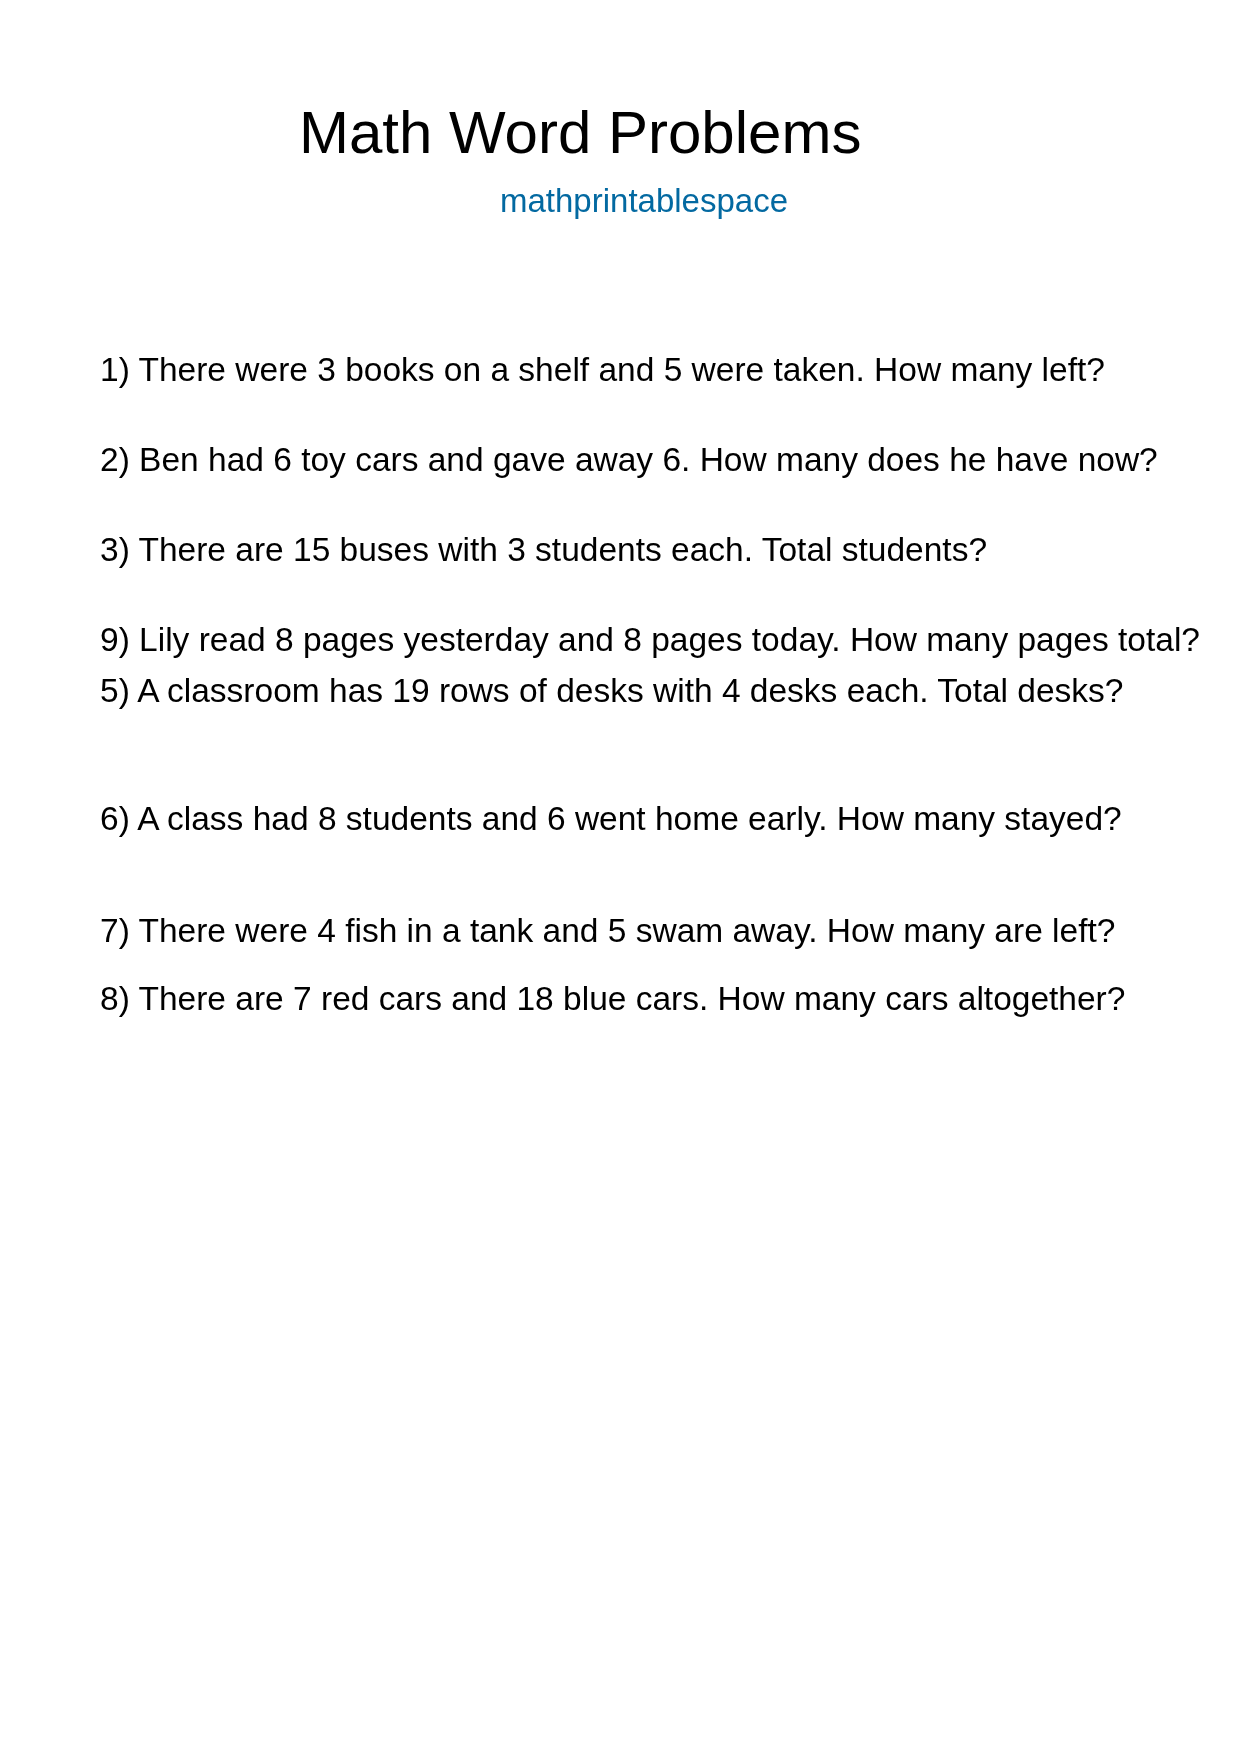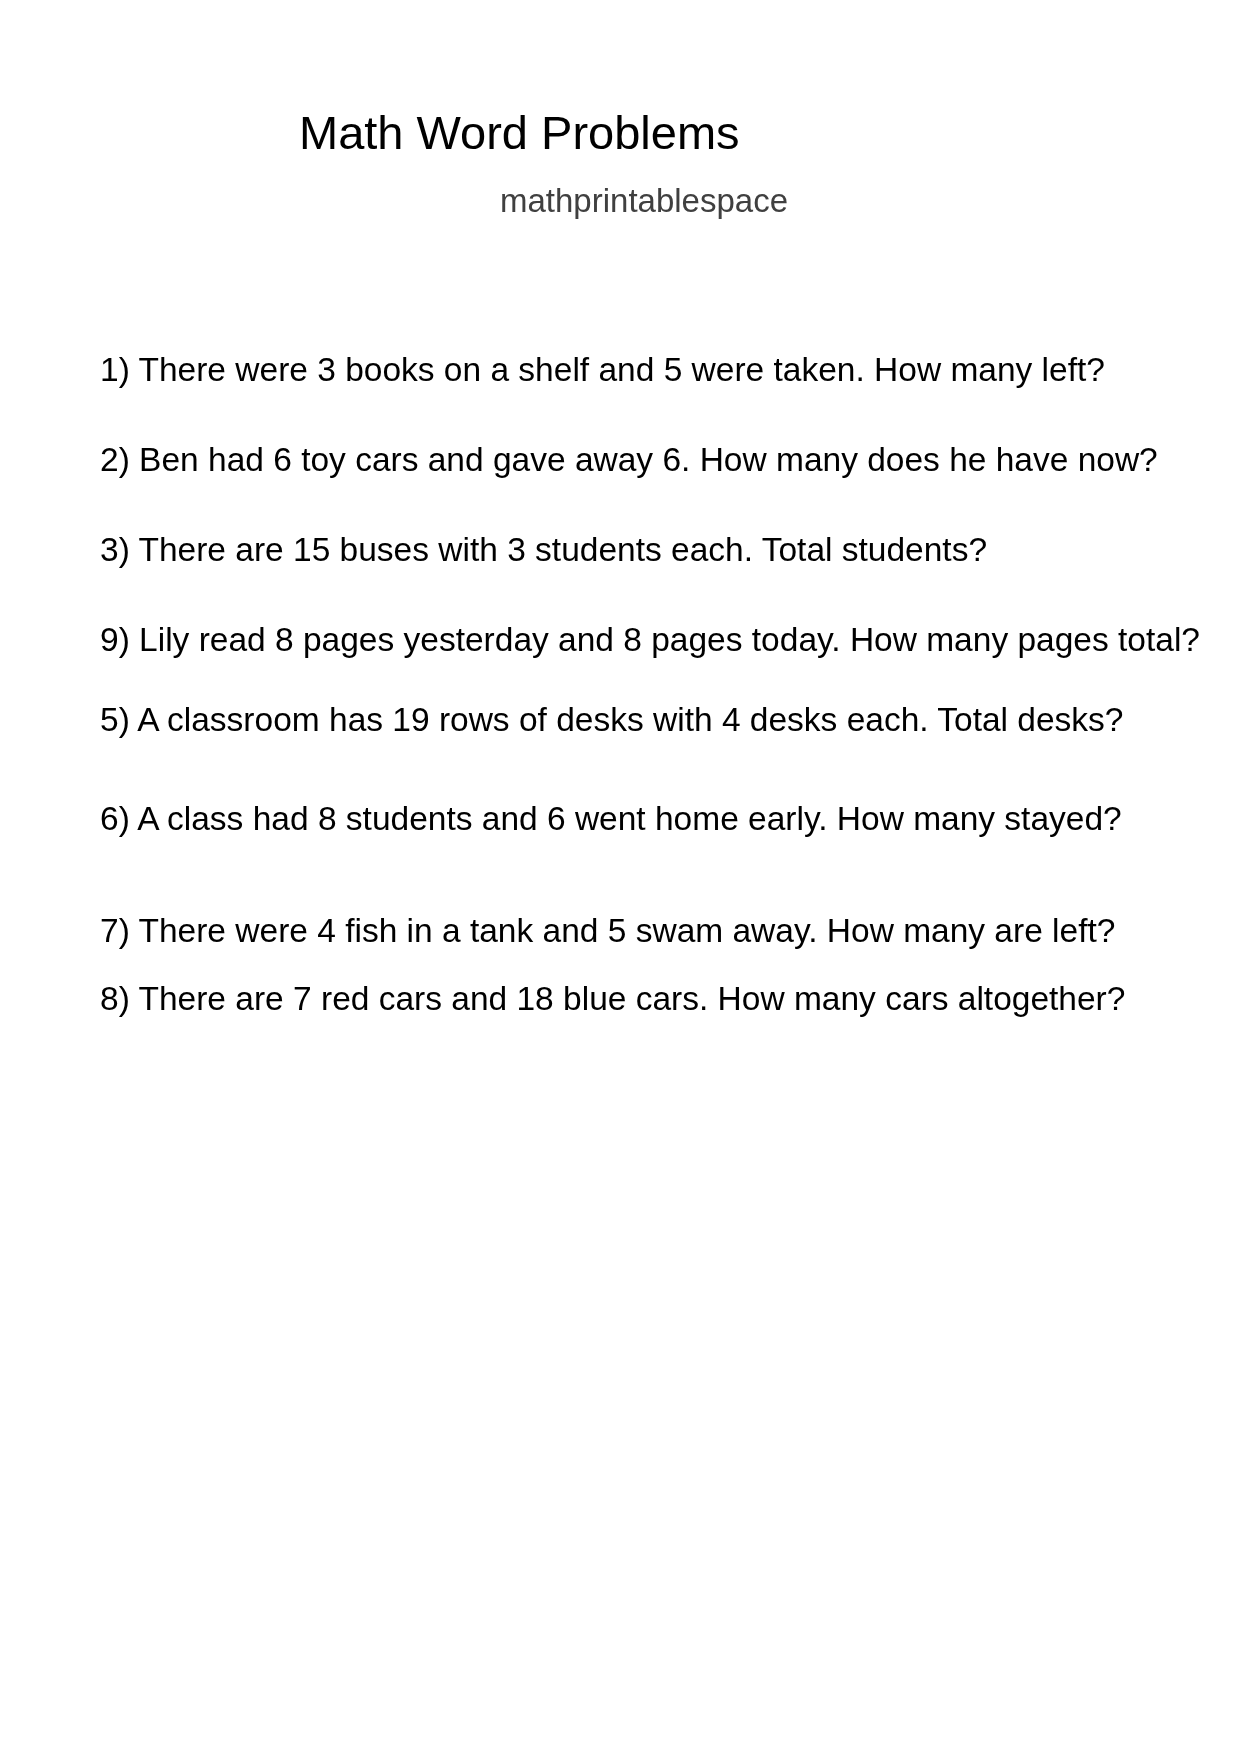--- a/index.html
+++ b/index.html
@@ -1,31 +1,31 @@
 <!DOCTYPE html>
 <html><head>
   <meta charset="utf-8">
   <style>
     html, body { margin: 0; padding: 0; background: #ffffff; }
     body { width: 1240px; height: 1754px; position: relative; overflow: hidden;
            font-family: "Liberation Sans", sans-serif; color: #000; }
-    .title { position: absolute; left: 299px; top: 98px; font-size: 47px; line-height: 70px;
+    .title { position: absolute; left: 299px; top: 98px; font-size: 60px; line-height: 70px;
              white-space: nowrap; margin: 0; font-weight: normal; }
     .subtitle { position: absolute; left: 500px; top: 181px; font-size: 33px; line-height: 40px;
-                color: #404040; white-space: nowrap; }
+                color: #0369a1; white-space: nowrap; }
     .problem { position: absolute; left: 100px; font-size: 33.5px; line-height: 40px; white-space: nowrap; }
   </style>
 </head>
 <body>
 
 <h1 class="title">Math Word Problems</h1>
 <div class="subtitle">mathprintablespace</div>
 
 <div>
   <div class="problem" style="top:350px">1) There were 3 books on a shelf and 5 were taken. How many left?</div>
   <div class="problem" style="top:440px">2) Ben had 6 toy cars and gave away 6. How many does he have now?</div>
   <div class="problem" style="top:530px">3) There are 15 buses with 3 students each. Total students?</div>
   <div class="problem" style="top:620px">9) Lily read 8 pages yesterday and 8 pages today. How many pages total?</div>
-  <div class="problem" style="top:700px">5) A classroom has 19 rows of desks with 4 desks each. Total desks?</div>
+  <div class="problem" style="top:671px">5) A classroom has 19 rows of desks with 4 desks each. Total desks?</div>
   <div class="problem" style="top:799px">6) A class had 8 students and 6 went home early. How many stayed?</div>
   <div class="problem" style="top:911px">7) There were 4 fish in a tank and 5 swam away. How many are left?</div>
   <div class="problem" style="top:979px">8) There are 7 red cars and 18 blue cars. How many cars altogether?</div>
 </div>
 
 </body></html>

